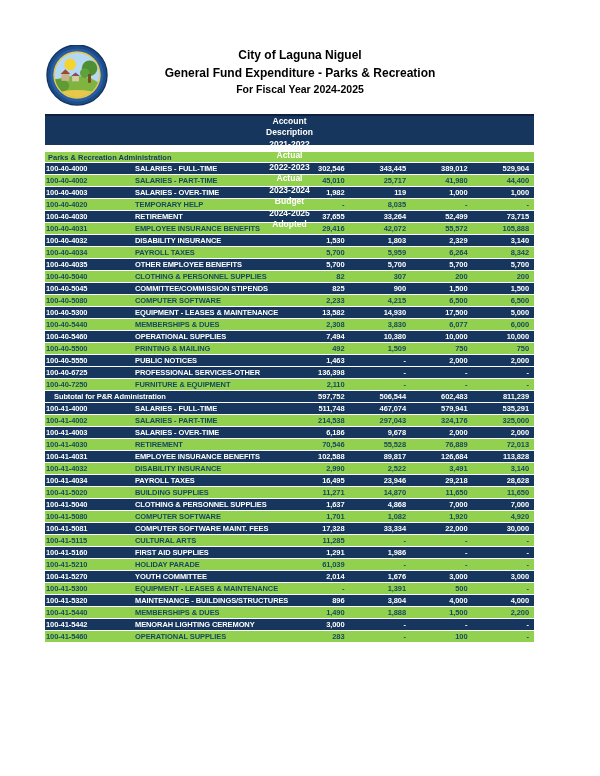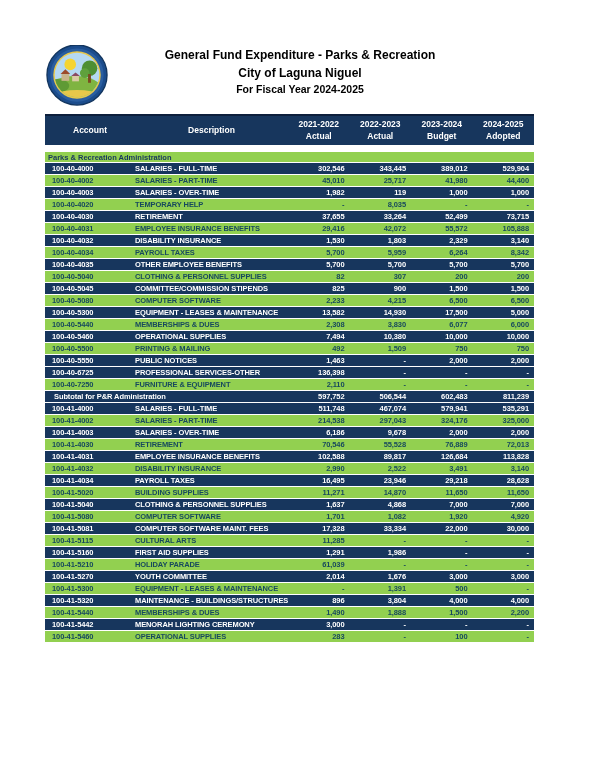--- a/index.html
+++ b/index.html
@@ -7,38 +7,38 @@
   .page{position:relative;width:600px;height:776px;background:#ffffff;overflow:hidden;}
 
   .doc-header{position:absolute;top:44px;left:0;width:600px;height:66px;}
   .seal{position:absolute;left:46px;top:1px;}
   .titles{position:absolute;left:0;top:2px;width:600px;text-align:center;}
   .t1{font-size:12px;font-weight:bold;color:#000;line-height:1.5;}
   .t2{font-size:10.5px;font-weight:bold;color:#000;line-height:1.5;}
 
   .btable{position:absolute;top:114px;left:45px;width:489px;}
   .thead{display:flex;align-items:center;background:#17365D;color:#ffffff;
-         height:31px;border-top:2px solid #0d1f3c;box-sizing:border-box;}
+         height:31px;border-top:2px solid #0d1f3c;box-sizing:border-box;flex-direction:column;}
   .th{font-weight:bold;font-size:8.5px;text-align:center;line-height:1.35;}
   .c-acct{width:90px;}
   .c-desc{width:153px;}
   .c-num{width:61.5px;display:flex;flex-direction:column;justify-content:center;}
   .c-num span{display:block;}
 
   #sections{width:489px;}
   .section-title{background:#92D050;color:#17365D;font-weight:bold;font-size:7.5px;
                  height:11px;line-height:11px;padding-left:3px;box-sizing:border-box;
                  border-bottom:1px solid #ffffff;margin-top:7px;}
   .section-title.gap{margin-top:20px;}
 
   .row{display:flex;height:11px;line-height:11px;font-size:7.5px;font-weight:bold;
        border-bottom:1px solid #ffffff;letter-spacing:-0.1px;}
   .row.dark{background:#17365D;color:#ffffff;}
   .row.light{background:#92D050;color:#17495D;}
-  .cell-acct{width:90px;padding-left:7px;box-sizing:border-box;white-space:nowrap;overflow:hidden;}
+  .cell-acct{width:90px;padding-left:1px;box-sizing:border-box;white-space:nowrap;overflow:hidden;}
   .cell-desc{width:153px;box-sizing:border-box;white-space:nowrap;overflow:hidden;}
   .cell-num{width:61.5px;text-align:right;padding-right:5px;box-sizing:border-box;white-space:nowrap;}
   .row.subtotal{background:#17365D;color:#ffffff;}
   .cell-sublabel{width:243px;padding-left:9px;box-sizing:border-box;white-space:nowrap;}
 
   .pagenum{position:absolute;top:742px;left:0;width:600px;text-align:center;
            font-size:8.5px;color:#333333;}
 </style>
 </head>
 <body>
@@ -65,22 +65,22 @@
         <rect x="43.4" y="30" width="3" height="9" fill="#7a4a21"></rect>
         <rect x="16" y="30" width="8" height="7" fill="#c8b48c"></rect>
         <path d="M15 30 L20 25 L25 30 Z" fill="#9c4a2a"></path>
         <rect x="27" y="32" width="7" height="5.5" fill="#d9cba4"></rect>
         <path d="M26 32 L30.5 28.5 L35 32 Z" fill="#8a4a62"></path>
         <ellipse cx="32" cy="51" rx="20" ry="4.5" fill="#e8c84a"></ellipse>
       </g>
       <circle cx="32" cy="31" r="31" fill="none" stroke="#12355e" stroke-width="1.4"></circle>
     </svg>
     <div class="titles">
+      <div class="t1">City of Laguna Niguel</div>
       <div class="t1">General Fund Expenditure - Parks &amp; Recreation</div>
-      <div class="t1">City of Laguna Niguel</div>
       <div class="t2">For Fiscal Year 2024-2025</div>
     </div>
   </div>
 
   <div class="btable">
     <div class="thead">
       <div class="th c-acct">Account</div>
       <div class="th c-desc">Description</div>
       <div class="th c-num">
         <span>2021-2022</span>

